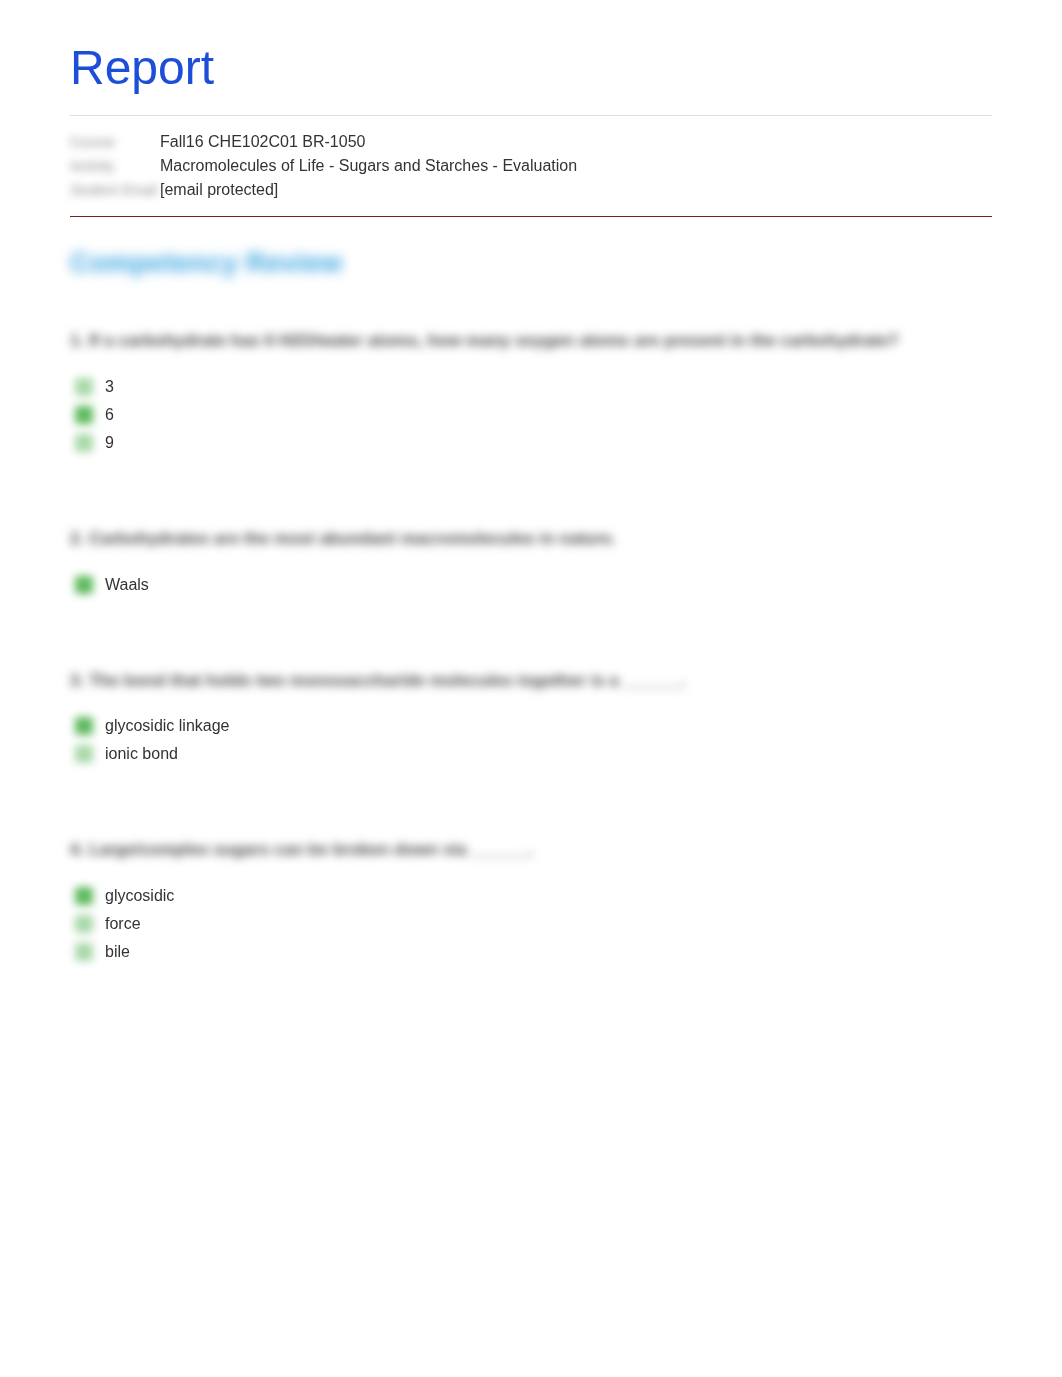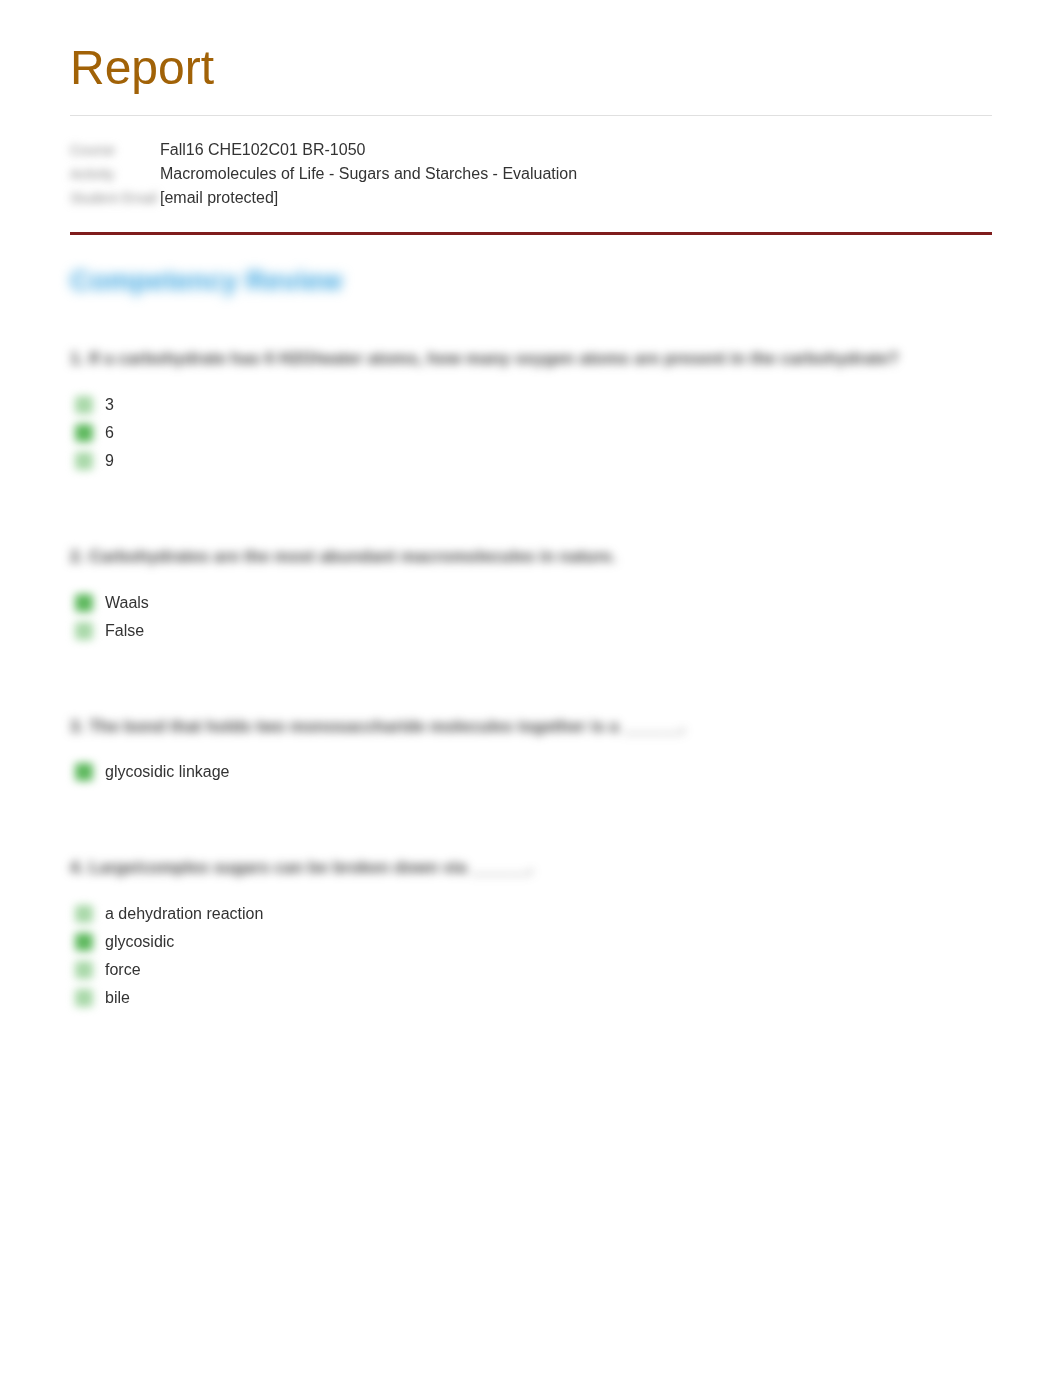--- a/index.html
+++ b/index.html
@@ -10,27 +10,27 @@
     body {
       font-family: 'Segoe UI', Tahoma, Geneva, Verdana, sans-serif;
       background: #ffffff;
       padding: 40px 70px;
       width: 1062px;
       color: #333;
     }
     .report-title {
       font-size: 48px;
       font-weight: 400;
-      color: #a16207;
+      color: #1d4ed8;
       margin-bottom: 20px;
     }
     .meta-section {
       border-top: 1px solid #e0e0e0;
-      border-bottom: 3px solid #7f1d1d;
-      padding: 22px 0;
+      border-bottom: 1px solid #7f1d1d;
+      padding: 14px 0;
       margin-bottom: 30px;
     }
     .meta-row {
       display: flex;
       align-items: center;
       padding: 3px 0;
     }
     .meta-label {
       width: 90px;
       filter: blur(4px);
@@ -122,38 +122,34 @@
         <span class="option-box unchecked"></span>
         <span class="option-text">9</span>
       </div>
     </div>
     <div class="question-block">
       <div class="question-text">2. Carbohydrates are the most abundant macromolecules in nature.</div>
       <div class="option-row">
         <span class="option-box correct"></span>
         <span class="option-text">Waals</span>
       </div>
-      <div class="option-row">
-        <span class="option-box unchecked"></span>
-        <span class="option-text">False</span>
-      </div>
     </div>
     <div class="question-block">
       <div class="question-text">3. The bond that holds two monosaccharide molecules together is a ______.</div>
       <div class="option-row">
         <span class="option-box correct"></span>
         <span class="option-text">glycosidic linkage</span>
       </div>
+      <div class="option-row">
+        <span class="option-box unchecked"></span>
+        <span class="option-text">ionic bond</span>
+      </div>
     </div>
     <div class="question-block">
       <div class="question-text">4. Large/complex sugars can be broken down via ______.</div>
-      <div class="option-row">
-        <span class="option-box unchecked"></span>
-        <span class="option-text">a dehydration reaction</span>
-      </div>
       <div class="option-row">
         <span class="option-box correct"></span>
         <span class="option-text">glycosidic</span>
       </div>
       <div class="option-row">
         <span class="option-box unchecked"></span>
         <span class="option-text">force</span>
       </div>
       <div class="option-row">
         <span class="option-box unchecked"></span>

